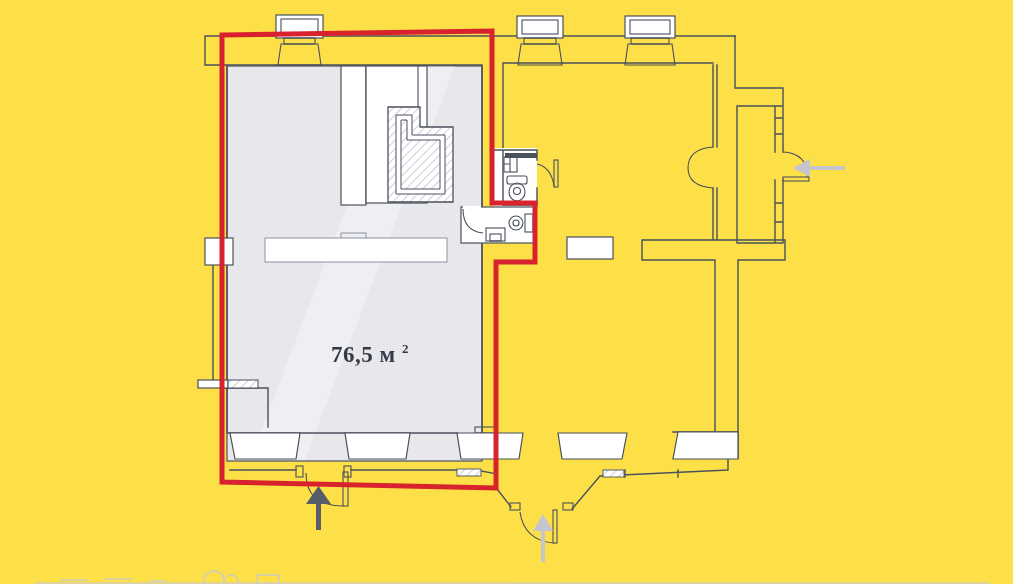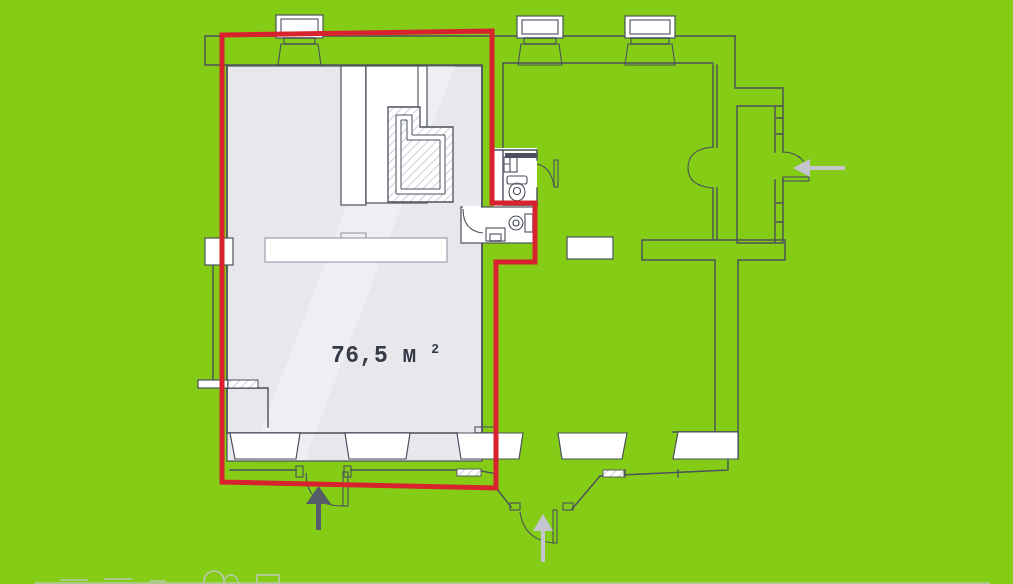--- a/index.html
+++ b/index.html
@@ -1,17 +1,17 @@
 <!DOCTYPE html>
 <html><head>
 <meta charset="utf-8">
 <style>
   html,body{margin:0;padding:0;background:#ffffff;}
-  .stage{position:relative;width:1013px;height:584px;background:#84cc16;overflow:hidden;
-         font-family:Liberation Mono, monospace;}
+  .stage{position:relative;width:1013px;height:584px;background:#fde047;overflow:hidden;
+         font-family:Liberation Serif, serif;}
   svg{display:block}
   .wall{fill:none;stroke:#4a505c;stroke-width:1.4;stroke-linecap:square}
   .thin{fill:none;stroke:#4a505c;stroke-width:1.1}
   .lite{fill:none;stroke:#8b919d;stroke-width:1}
   .whitebox{fill:#ffffff;stroke:#4a505c;stroke-width:1.2}
   .faint{stroke:#c7cad4;fill:none;stroke-width:1.6}
   .area-label{font-weight:bold;font-size:23px;fill:#343a46;letter-spacing:.5px}
   .area-sup{font-size:13px;font-weight:bold}
 </style>
 </head>

